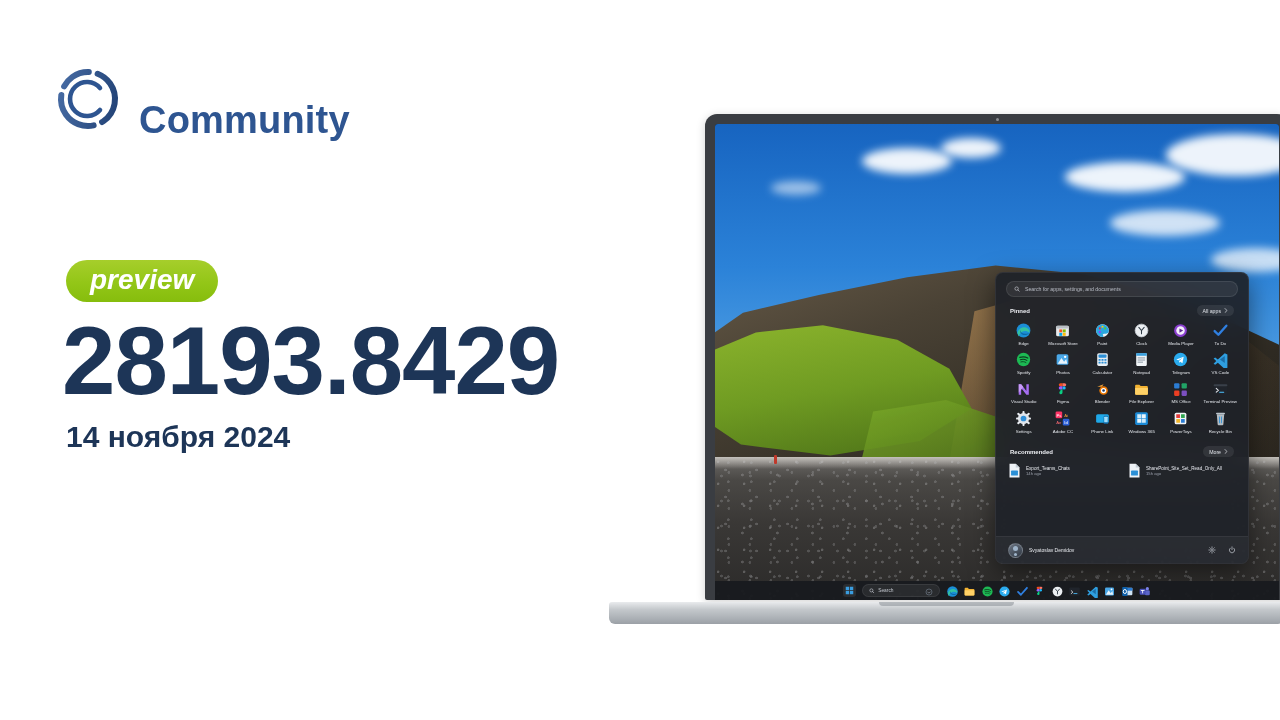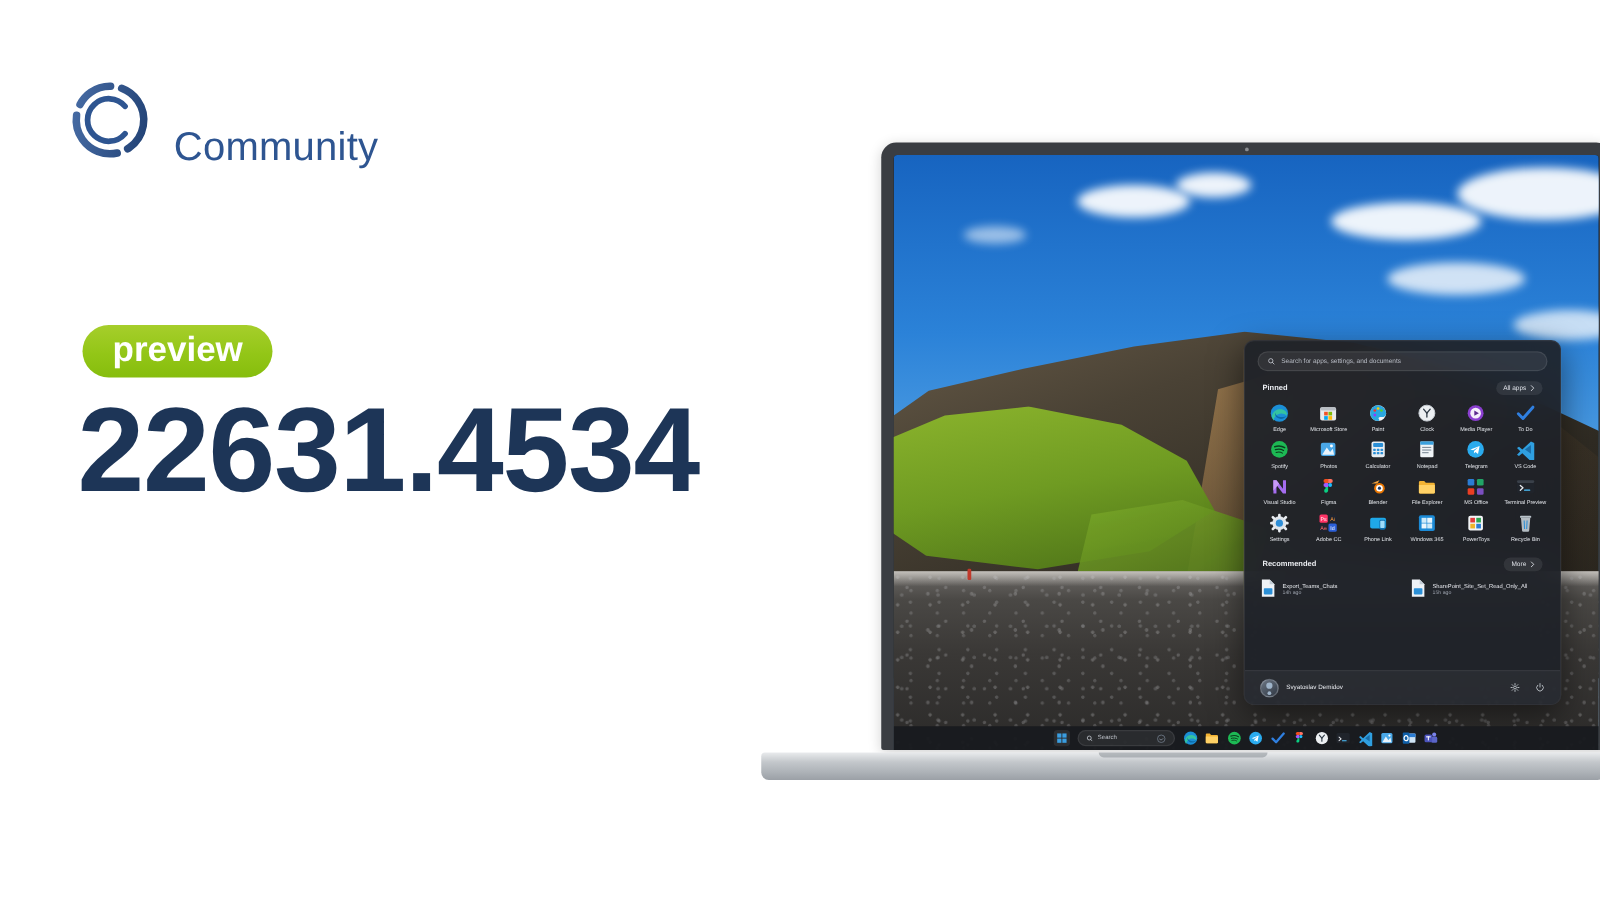--- a/index.html
+++ b/index.html
@@ -7,23 +7,23 @@
     width: 1280px; height: 720px;
     overflow: hidden;
     background: #ffffff;
     font-family: "Liberation Sans", sans-serif;
   }
   #stage { position: relative; width: 1280px; height: 720px; background: #fff; }
 
   
   .brand { position: absolute; left: 55px; top: 55px; display: flex; align-items: center; gap: 18px; }
   .brand-mark { width: 66px; height: 66px; position: relative; }
-  .brand-name { font-size: 32px; color: #2e5591; letter-spacing: .2px; font-weight: 400; margin-top: 44px; }
-
-  .badges { position: absolute; left: 66px; top: 260px; display: flex; gap: 12px; align-items: flex-end; }
+  .brand-name { font-size: 38px; color: #2e5591; letter-spacing: .2px; font-weight: 700; margin-top: 44px; }
+
+  .badges { position: absolute; left: 66px; top: 260px; display: flex; gap: 12px; align-items: flex-end; font-style: italic; }
   .badge {
     border-radius: 999px; color: #fff; font-size: 28px; font-weight: 600;
     display: flex; align-items: center; justify-content: center;
     padding: 4px 24px 7px; height: 42px; box-sizing: border-box; line-height: 1;
   }
   .badge-preview { background: linear-gradient(180deg,#a6ce2b 0%,#93c617 55%,#86bd0d 100%); }
   .badge-branch  { background: linear-gradient(115deg,#1fa1f2 0%,#1a7de8 45%,#2a55d4 100%); }
 
   .version {
     position: absolute; left: 62px; top: 306px;
@@ -190,21 +190,22 @@
         <path d="M45 22 A17 17 0 1 0 45 44" fill="none" stroke="#2e5591" stroke-width="4.6" stroke-linecap="round"></path>
       </svg>
     </div>
     <div class="brand-name">Community</div>
   </div>
 
   <div class="badges">
     <div class="badge badge-preview">preview</div>
   </div>
 
-  <div class="version">22631.4534</div>
+  <div class="version">28193.8429</div>
+  <div class="build-date">14 ноября 2024</div>
 
   <div class="laptop">
     <div class="lid">
       <div class="camera"></div>
       <div class="screen">
 
         <div class="wall">
           <div class="sky"></div>
           <div class="cloud" style="left:26%;top:5%;width:90px;height:26px;"></div>
           <div class="cloud" style="left:40%;top:3%;width:60px;height:20px;"></div>

